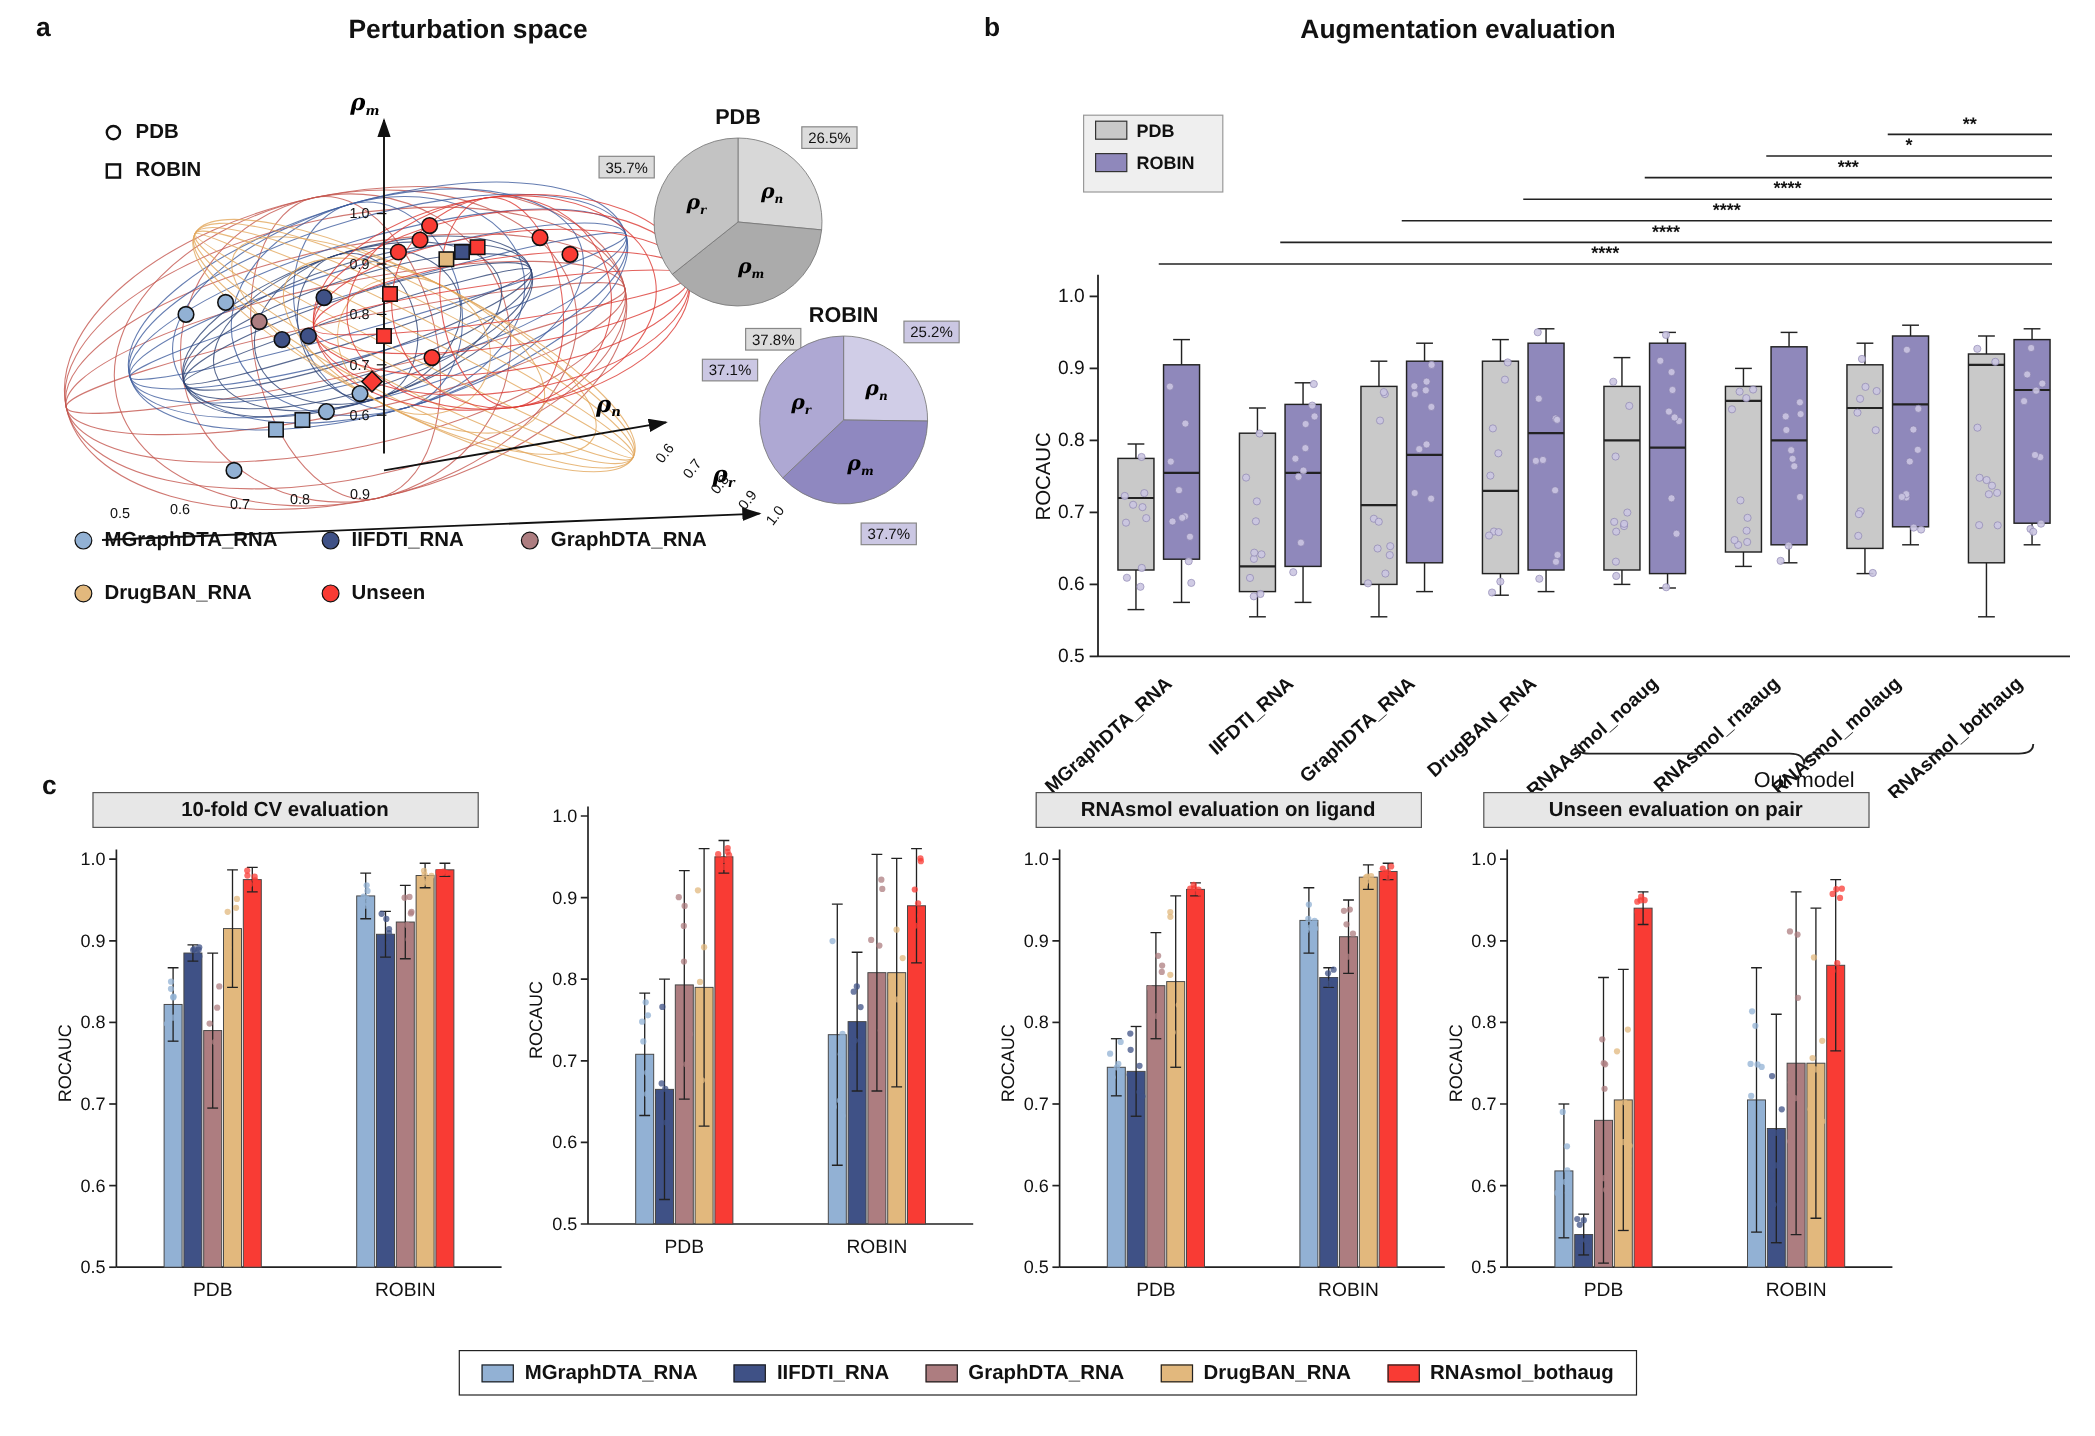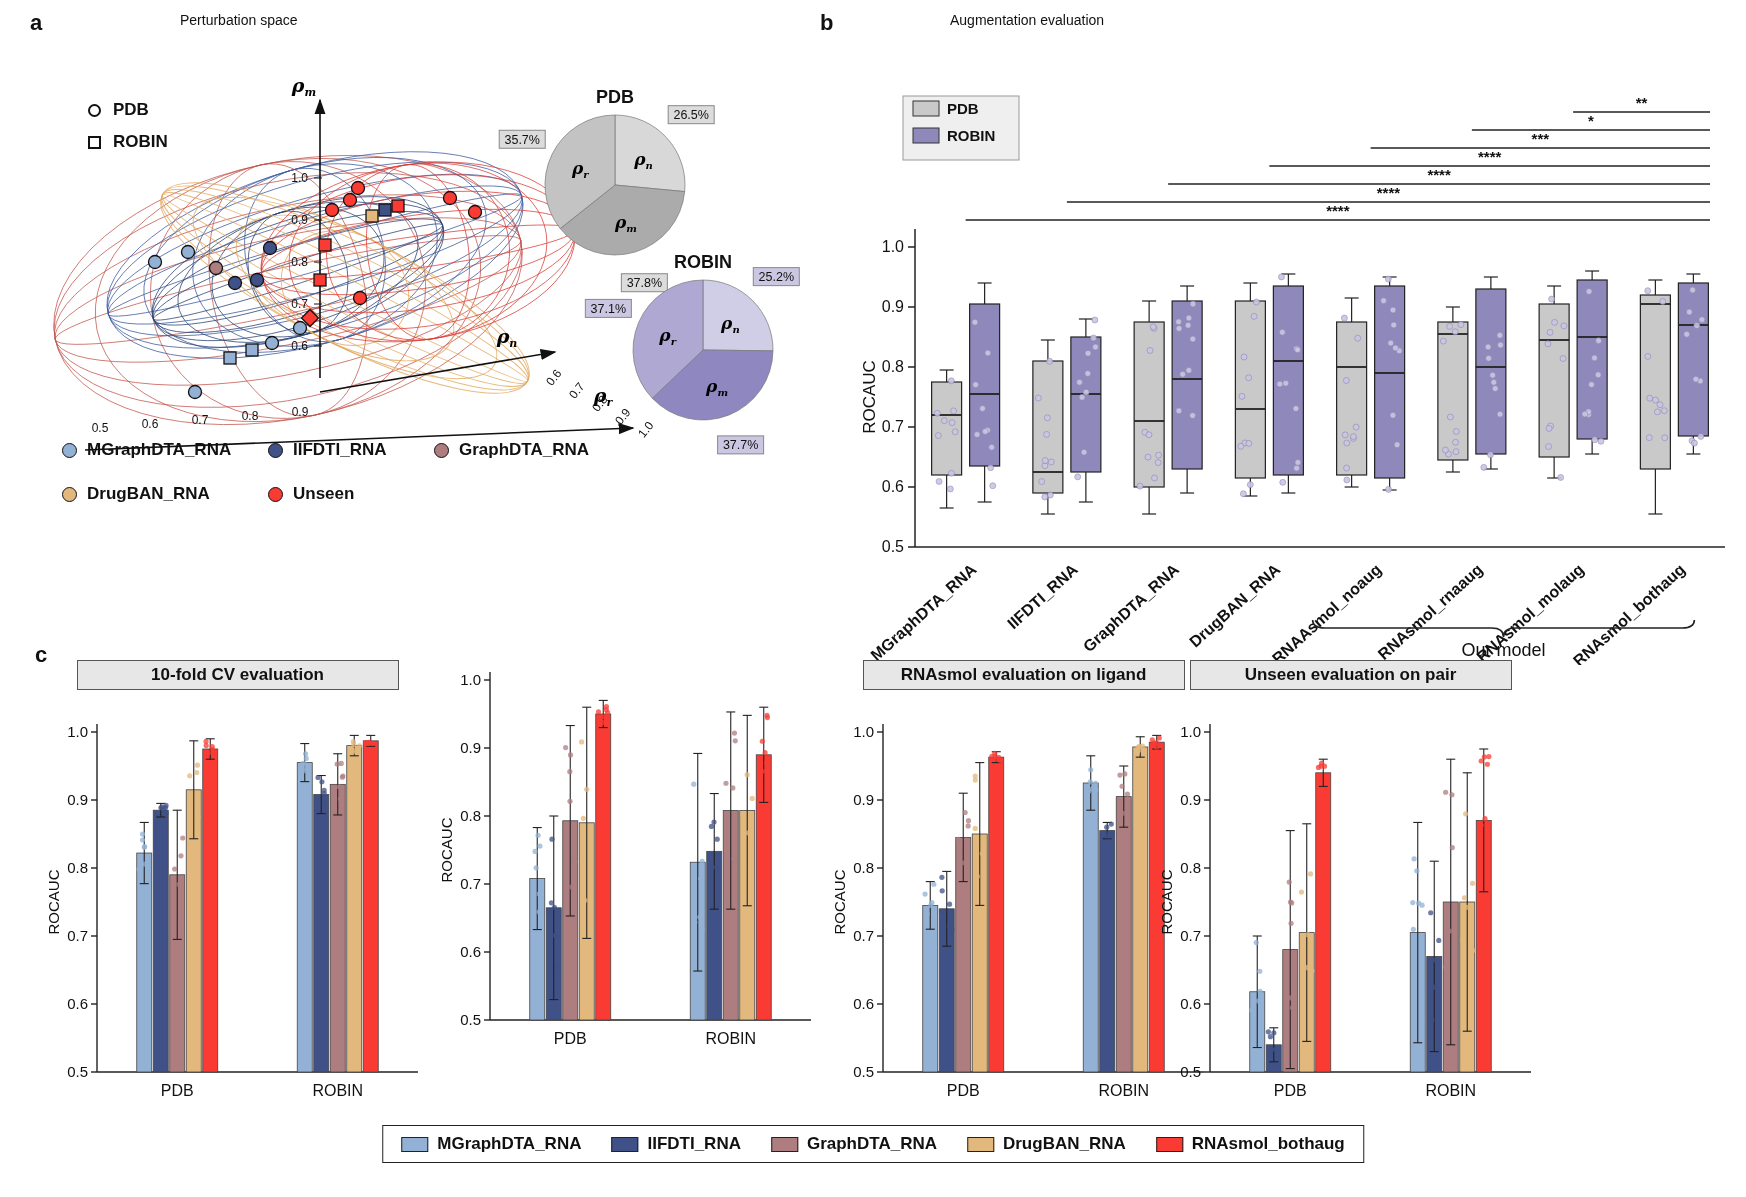--- a/index.html
+++ b/index.html
@@ -1,24 +1,24 @@
 <!DOCTYPE html>
 <html><head>
 <meta charset="utf-8">
 <style>
   *{margin:0;padding:0;box-sizing:border-box}
   html,body{background:#fff}
   body{width:1746px;height:1197px;position:relative;overflow:hidden;
        font-family:"Liberation Sans",sans-serif;color:#111}
   .panel-label{position:absolute;font-weight:bold;font-size:22px}
-  .panel-title{position:absolute;font-weight:normal;font-size:14px;}
+  .panel-title{position:absolute;font-weight:bold;font-size:22px;text-align:center}
   svg{position:absolute}
   .chart-box{position:absolute;width:385px}
   .chart-box svg{position:static;display:block}
-  .chart-title{margin:0 auto 22px;width:322px;background:#E7E7E7;border:1px solid #555;
+  .chart-title{margin:0 auto 6px;width:322px;background:#E7E7E7;border:1px solid #555;
                font-weight:bold;font-size:17px;text-align:center;padding:4px 0}
   .pa-marker-legend{position:absolute;left:88px;top:100px;font-weight:bold;font-size:17px;z-index:2}
   .pa-marker-legend>div{display:flex;align-items:center;gap:12px;margin-bottom:12px}
   .shape{display:inline-block;width:13px;height:13px;border:2px solid #111;background:#fff}
   .shape.circle{border-radius:50%}
   .pa-legend{position:absolute;left:62px;top:440px;font-weight:bold;font-size:17px;z-index:2}
   .pa-leg-row{display:flex;margin-bottom:24px}
   .pa-leg-item{display:flex;align-items:center;gap:10px}
   .pa-leg-item.w1{width:206px}
   .pa-leg-item.w2{width:166px}
@@ -872,21 +872,21 @@
         <line x1="321.25" y1="23.399999999999977" x2="330.25" y2="23.399999999999977" stroke="#222" stroke-width="1.1"></line>
         <line x1="321.25" y1="37" x2="330.25" y2="37" stroke="#222" stroke-width="1.1"></line>
         <circle cx="325.56708072382025" cy="34.885620886087395" r="2.6" fill="#F93B34" opacity="0.75"></circle>
         <circle cx="322.329579815967" cy="33.07437241896986" r="2.6" fill="#F93B34" opacity="0.75"></circle>
         <circle cx="328.279955904698" cy="25.99586305260658" r="2.6" fill="#F93B34" opacity="0.75"></circle>
         <circle cx="321.31752342544496" cy="27.838185907751324" r="2.6" fill="#F93B34" opacity="0.75"></circle>
         <circle cx="323.371787031414" cy="31.142321378737734" r="2.6" fill="#F93B34" opacity="0.75"></circle>
         <circle cx="325.6982130014803" cy="30.79743208989504" r="2.6" fill="#F93B34" opacity="0.75"></circle>
       </svg>
   </div>
-  <div class="chart-box" style="left:1158px;top:660px">
+  <div class="chart-box" style="left:1204px;top:660px">
     <div class="chart-title">Unseen evaluation on pair</div>
     <svg id="chart-c3" width="385" height="400" viewBox="0 0 385 400">
         <line x1="52" y1="12" x2="52" y2="360" stroke="#222" stroke-width="1.4"></line>
         <line x1="52" y1="360" x2="373" y2="360" stroke="#222" stroke-width="1.4"></line>
         <line x1="46" y1="360" x2="52" y2="360" stroke="#222" stroke-width="1.4"></line>
         <text x="43" y="365" font-size="15" fill="#111" text-anchor="end">0.5</text>
         <line x1="46" y1="292" x2="52" y2="292" stroke="#222" stroke-width="1.4"></line>
         <text x="43" y="297" font-size="15" fill="#111" text-anchor="end">0.6</text>
         <line x1="46" y1="224.00000000000003" x2="52" y2="224.00000000000003" stroke="#222" stroke-width="1.4"></line>
         <text x="43" y="229.00000000000003" font-size="15" fill="#111" text-anchor="end">0.7</text>

